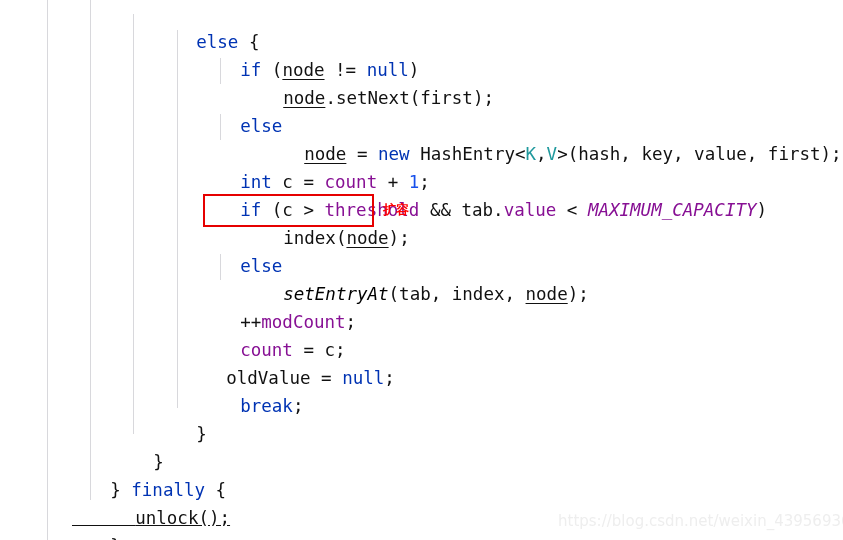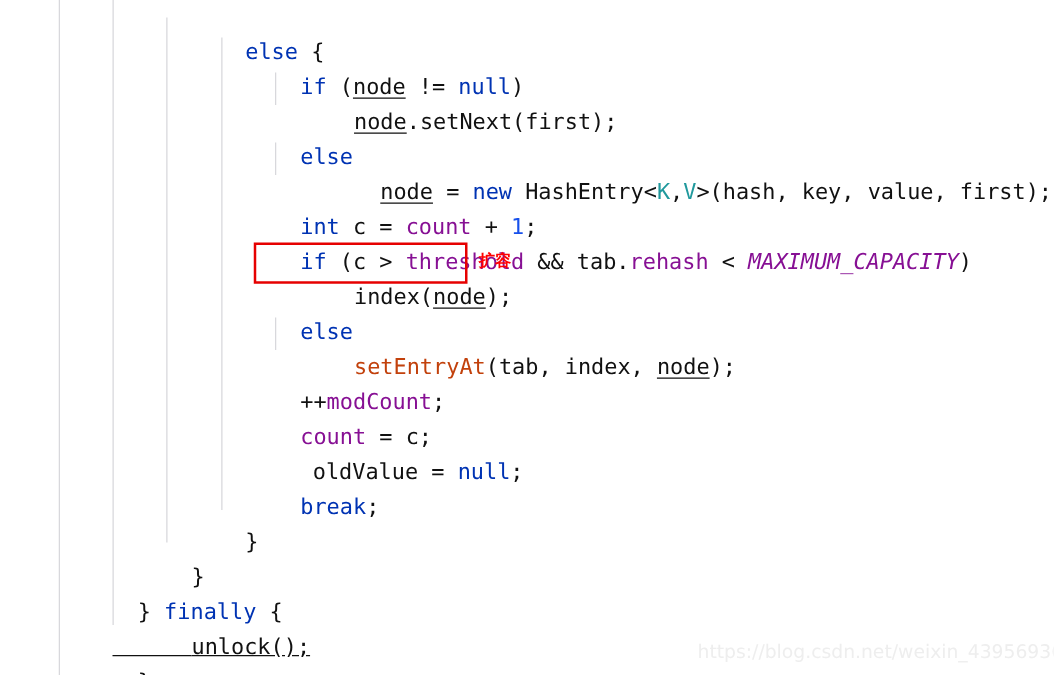--- a/index.html
+++ b/index.html
@@ -41,21 +41,21 @@
     font-size: 17.5px;
     letter-spacing: 0px;
     color: #111111;
   }
 
   
   .kw   { color: #0033b3; }            
   .num  { color: #1750eb; }            
   .fld  { color: #871094; }            
   .cst  { color: #871094; font-style: italic; margin-top: 22px; }  
-  .stm  { color: #c2410c; }  
+  .stm  { color: #000000; font-style: italic; }  
   .tp   { color: #20999d; }            
   .var  { color: #111111; text-decoration: underline; text-underline-offset: 3px; }
   .pln  { color: #111111; }
 
   
   #rehash-box {
     position: absolute;
     box-sizing: border-box;
     border: 2px solid #e60000;
     background: transparent;
@@ -115,21 +115,21 @@
 
     <div class="line" style="left:220px; top:112px;margin-left:21px;">
       <span class="var">node</span><span class="pln"> = </span><span class="kw">new</span><span class="pln"> HashEntry&lt;</span><span class="tp">K</span><span class="pln">,</span><span class="tp">V</span><span class="pln">&gt;(hash, key, value, first);</span>
     </div>
 
     <div class="line" style="left:177px; top:140px;">
       <span class="kw">int</span><span class="pln"> c = </span><span class="fld">count</span><span class="pln"> + </span><span class="num">1</span><span class="pln">;</span>
     </div>
 
     <div class="line" style="left:177px; top:168px;">
-      <span class="kw">if</span><span class="pln"> (c &gt; </span><span class="fld">threshold</span><span class="pln"> &amp;&amp; tab.</span><span class="fld">rehash</span><span class="pln"> &lt; </span><span class="cst">MAXIMUM_CAPACITY</span><span class="pln">)</span>
+      <span class="kw">if</span><span class="pln"> (c &gt; </span><span class="fld">threshold</span><span class="pln"> &amp;&amp; tab.</span><span class="fld">value</span><span class="pln"> &lt; </span><span class="cst">MAXIMUM_CAPACITY</span><span class="pln">)</span>
     </div>
 
     <div class="line" style="left:220px; top:196px;">
       <span class="pln">index(</span><span class="var">node</span><span class="pln">);</span>
     </div>
 
     <div class="line" style="left:177px; top:224px;">
       <span class="kw">else</span>
     </div>
 
@@ -138,41 +138,41 @@
     </div>
 
     <div class="line" style="left:177px; top:280px;">
       <span class="pln">++</span><span class="fld">modCount</span><span class="pln">;</span>
     </div>
 
     <div class="line" style="left:177px; top:308px;">
       <span class="fld">count</span><span class="pln"> = c;</span>
     </div>
 
-    <div class="line" style="left:187px; top:336px;">
+    <div class="line" style="left:163px; top:336px;">
       <span class="pln">oldValue = </span><span class="kw">null</span><span class="pln">;</span>
     </div>
 
     <div class="line" style="left:177px; top:364px;">
       <span class="kw">break</span><span class="pln">;</span>
     </div>
 
     <div class="line" style="left:133px; top:392px;">
       <span class="pln">}</span>
     </div>
 
     <div class="line" style="left:90px; top:420px;">
       <span class="pln">}</span>
     </div>
 
     <div class="line" style="left:47px; top:448px;">
       <span class="pln">} </span><span class="kw">finally</span><span class="pln"> {</span>
     </div>
 
-    <div class="line" style="left:90px; top:476px;text-decoration:underline;">
+    <div class="line" style="left:72px; top:476px;text-decoration:underline;">
       <span class="pln">unlock();</span>
     </div>
 
     <div class="line" style="left:47px; top:504px;">
       <span class="pln">}</span>
     </div>
 
   </div>
 
   <div id="rehash-box" style="left:203px; top:194px; width:171px; height:33px;"></div>

